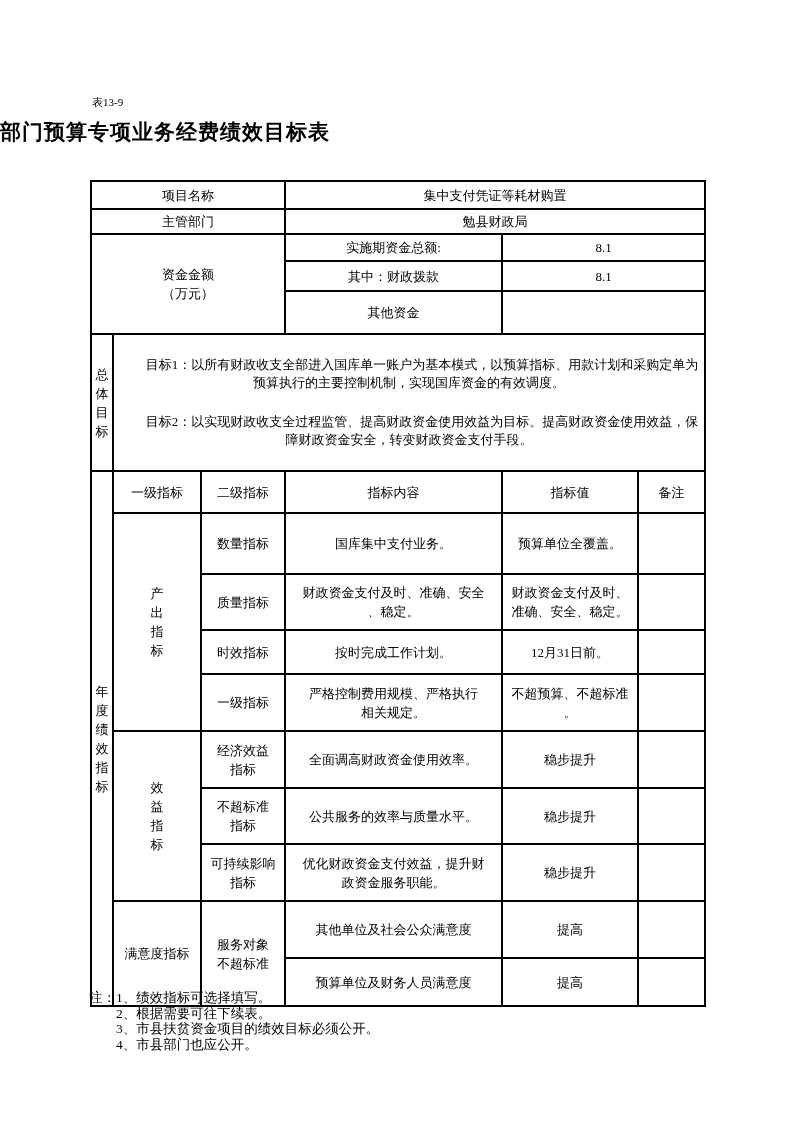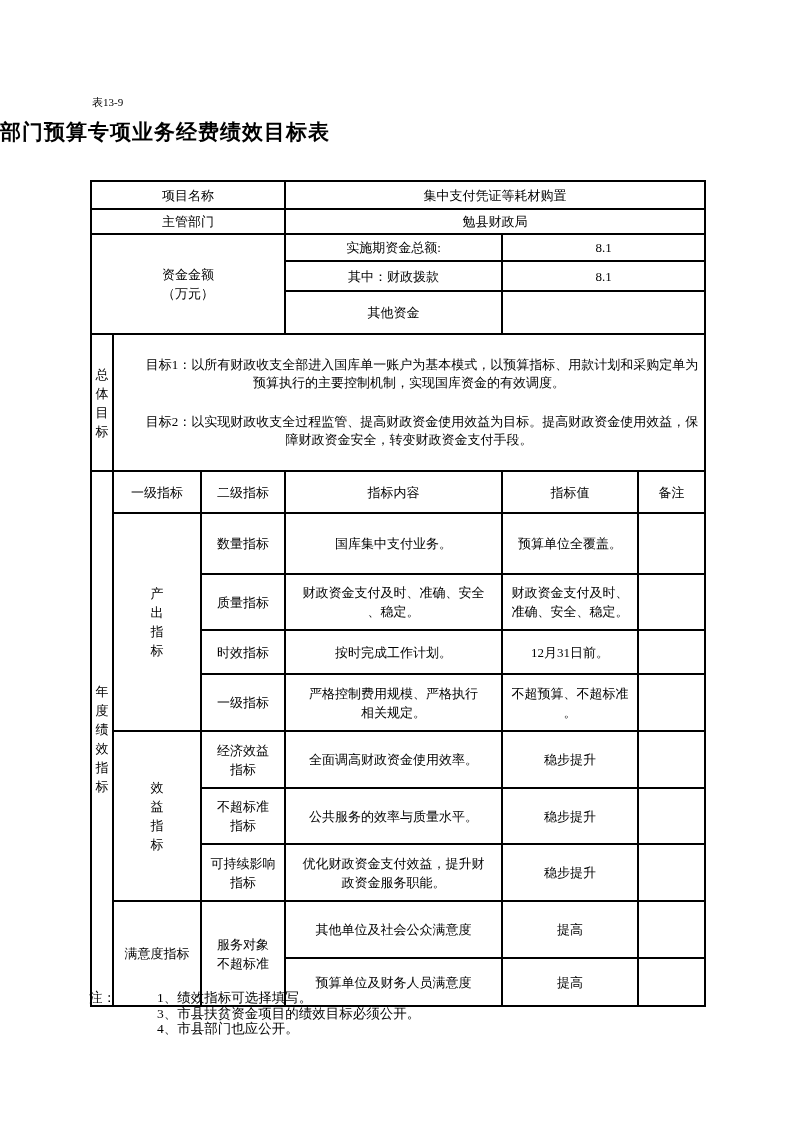--- a/index.html
+++ b/index.html
@@ -22,21 +22,21 @@
     font-size:13px; line-height:19px; white-space:pre-line;
     padding:1px 2px; overflow:hidden; word-break:break-all;
   }
   td.left-label { text-align:left; padding-left:7px; }
   td.vtext { line-height:25px; padding:0; }
   td.vtext-tall { line-height:24px; padding:0; }
   td.goal-cell { text-align:left; padding:4px 6px 4px 4px; }
   .goal-cell p { margin:1px 0; text-indent:2em; line-height:18px; white-space:normal; }
   .notes { position:absolute; left:89px; top:990px; font-size:13.5px; line-height:15.6px; display:flex; }
   .notes .prefix { white-space:nowrap; }
-  .note-item { white-space:nowrap;margin-left:41px; }
+  .note-item { white-space:nowrap; }
 </style>
 </head>
 <body>
 
 <div class="page">
 
   <div class="form-number">表13-9</div>
   <div class="doc-title">部门预算专项业务经费绩效目标表</div>
 
   <table class="main">
@@ -165,18 +165,19 @@
         <td>提高</td>
         <td></td>
       </tr>
     </tbody>
   </table>
 
   <div class="notes">
     <span class="prefix">注：</span>
     <div>
       <div class="note-item">1、绩效指标可选择填写。</div>
+      <div class="note-item">2、根据需要可往下续表。</div>
       <div class="note-item">3、市县扶贫资金项目的绩效目标必须公开。</div>
       <div class="note-item">4、市县部门也应公开。</div>
     </div>
   </div>
 
 </div>
 
 </body></html>

